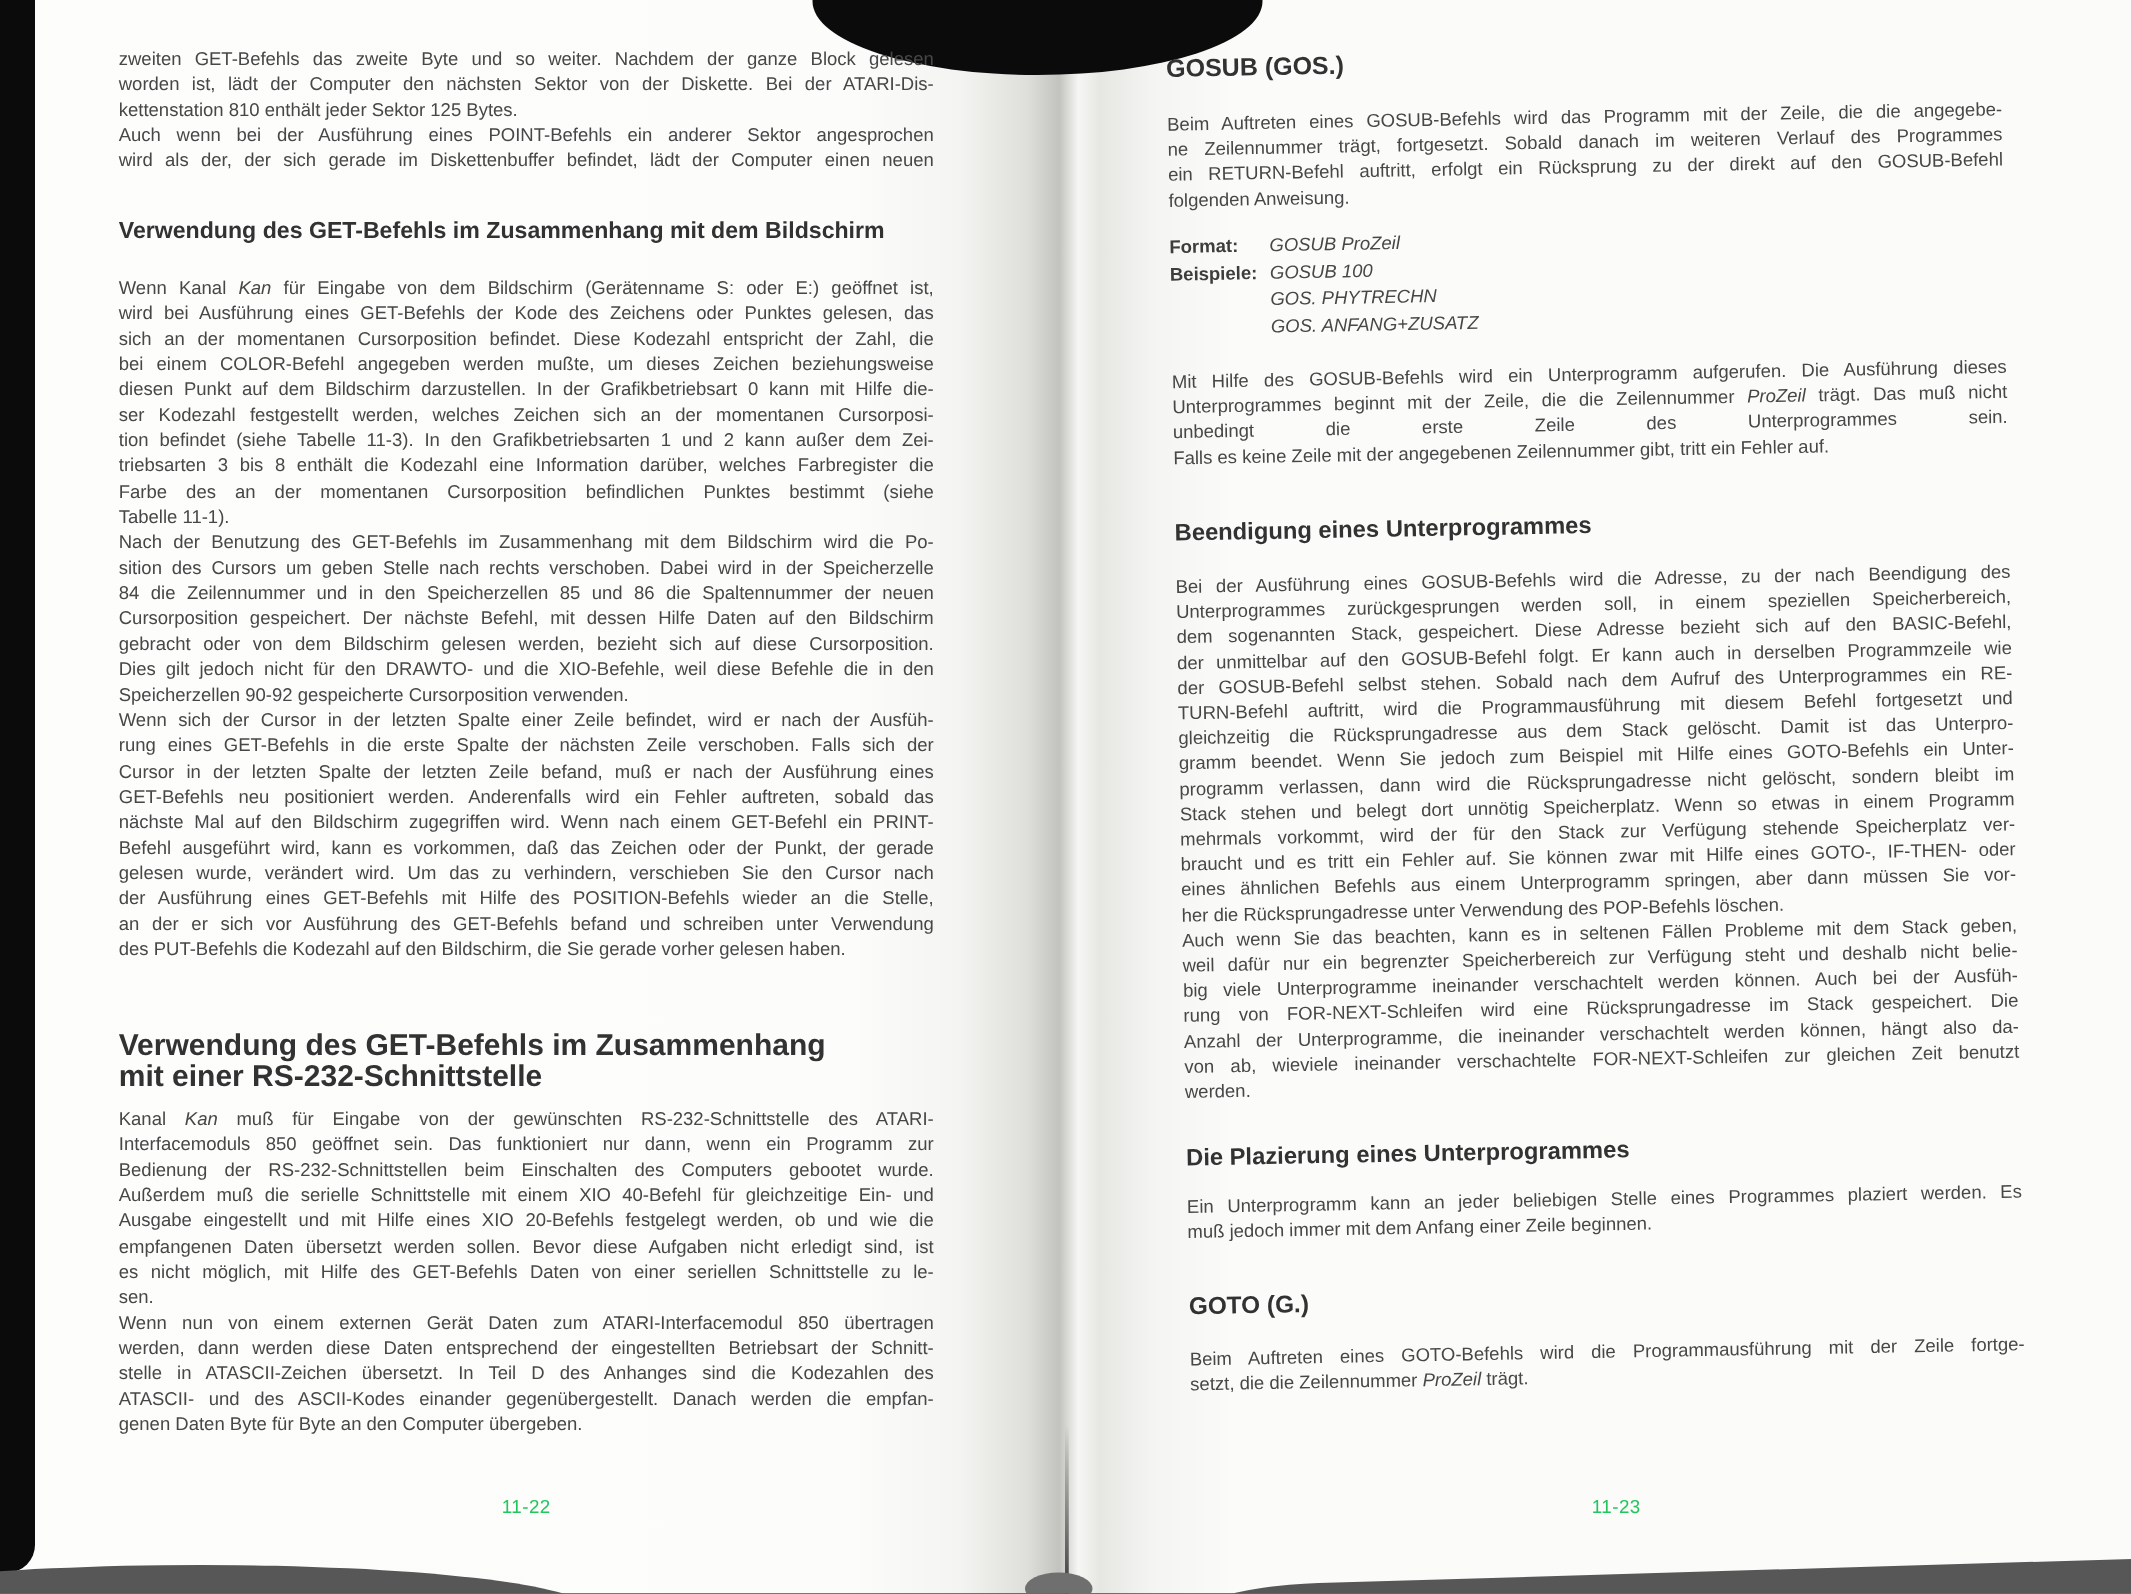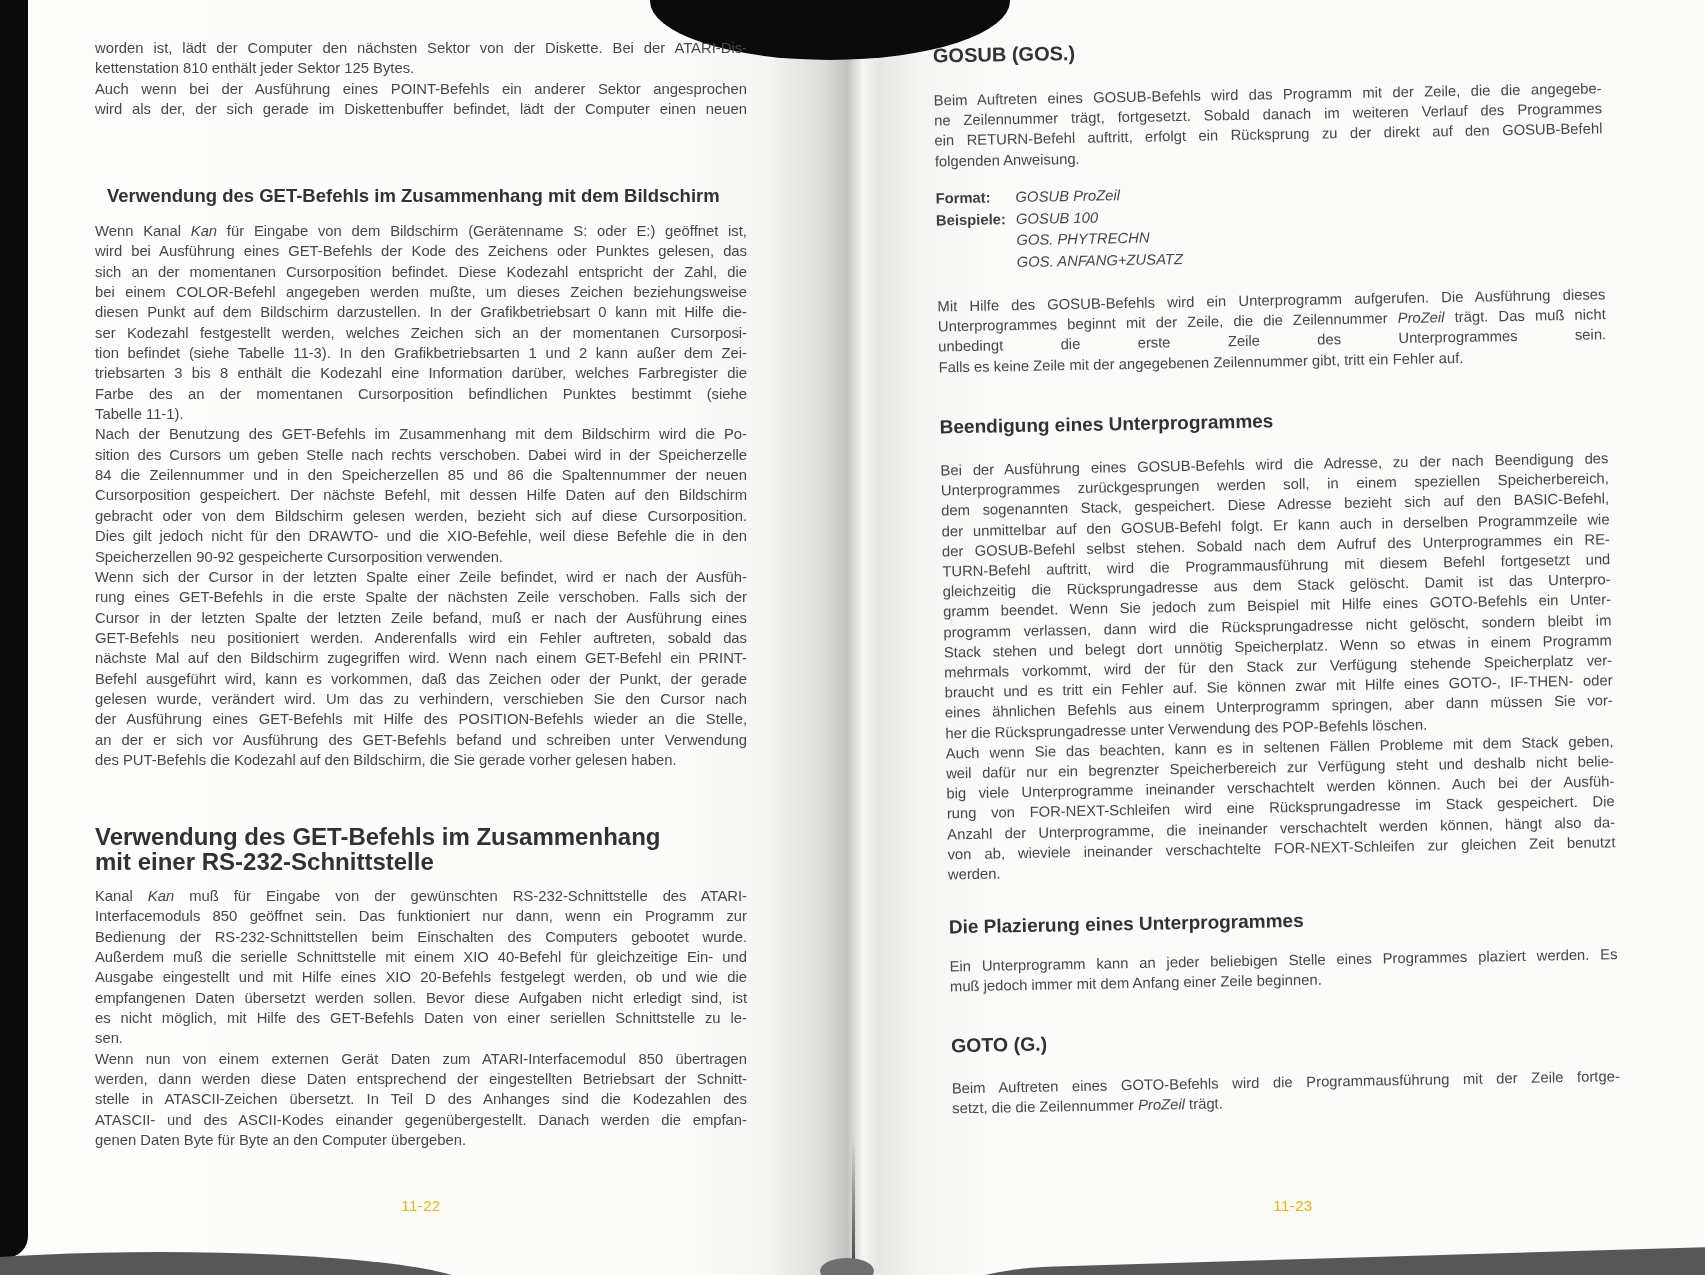--- a/index.html
+++ b/index.html
@@ -39,21 +39,21 @@
           transform:rotate(-1.05deg); transform-origin:30px 60px; }
 
   
   .blk { position:absolute; left:0; width:100%; color:var(--text-body,#474747); }
   .tl  { font-size:14.8px; line-height:20.35px; text-align:justify; }
   .tl.jl { text-align-last:justify; }
   .page-right .tl { line-height:20.2px; }
   .blk i, .fmt i { font-style:italic; }
 
   .intro { top:38px; }
-  .lh1   { position:absolute; left:0; top:172px; width:100%; margin:12px;
+  .lh1   { position:absolute; left:0; top:172px; width:100%; margin:0;
            font-size:18.5px; line-height:23px; font-weight:bold; color:var(--text-heading,#333); }
   .body1 { top:221px; }
   .lh2   { position:absolute; left:0; top:824px; width:100%;
            font-size:24px; line-height:25px; font-weight:bold; color:var(--text-heading,#333); }
   .body2 { top:886px; }
 
   .rh { position:absolute; left:0; width:100%; margin:0;
         font-weight:bold; color:var(--text-heading,#333); }
   .rh-gosub { top:44px;  font-size:20px; }
   .r-intro  { top:90px; }
@@ -63,37 +63,38 @@
   .fmt-label { font-weight:bold; color:#3d3d3d; }
   .r-body   { top:296px; }
   .rh-beend { top:416px; font-size:19px; }
   .r-beend  { top:460px; }
   .rh-plaz  { top:916px; font-size:19px; }
   .r-plaz   { top:956px; }
   .rh-goto  { top:1034px; font-size:19.5px; }
   .r-goto   { top:1078px; }
 
   .pageno { position:absolute; top:1197px; left:0; width:100%; text-align:center;
-            font-size:15px; color:#eab308; letter-spacing:0.4px; }
+            font-size:15px; color:#22c55e; letter-spacing:0.4px; }
   .pageno-r { transform:translateX(26px); }
 </style>
 </head>
 <body>
 
 <div class="stage">
   <div class="book"></div>
   <div class="edge-left"></div>
   <div class="wedge"></div>
   <div class="shadow-bl"></div>
   <div class="shadow-br"></div>
   <div class="gutter-line"></div>
   <div class="gutter-dot"></div>
 
   <div class="page page-left">
     <div class="blk intro">
+        <div class="tl jl">zweiten GET-Befehls das zweite Byte und so weiter. Nachdem der ganze Block gelesen</div>
         <div class="tl jl">worden ist, lädt der Computer den nächsten Sektor von der Diskette. Bei der ATARI-Dis-</div>
         <div class="tl">kettenstation 810 enthält jeder Sektor 125 Bytes.</div>
         <div class="tl jl">Auch wenn bei der Ausführung eines POINT-Befehls ein anderer Sektor angesprochen</div>
         <div class="tl jl">wird als der, der sich gerade im Diskettenbuffer befindet, lädt der Computer einen neuen</div>
       </div>
     <h2 class="lh1">Verwendung des GET-Befehls im Zusammenhang mit dem Bildschirm</h2>
     <div class="blk body1">
         <div class="tl jl">Wenn Kanal <i>Kan</i> für Eingabe von dem Bildschirm (Gerätenname S: oder E:) geöffnet ist,</div>
         <div class="tl jl">wird bei Ausführung eines GET-Befehls der Kode des Zeichens oder Punktes gelesen, das</div>
         <div class="tl jl">sich an der momentanen Cursorposition befindet. Diese Kodezahl entspricht der Zahl, die</div>

